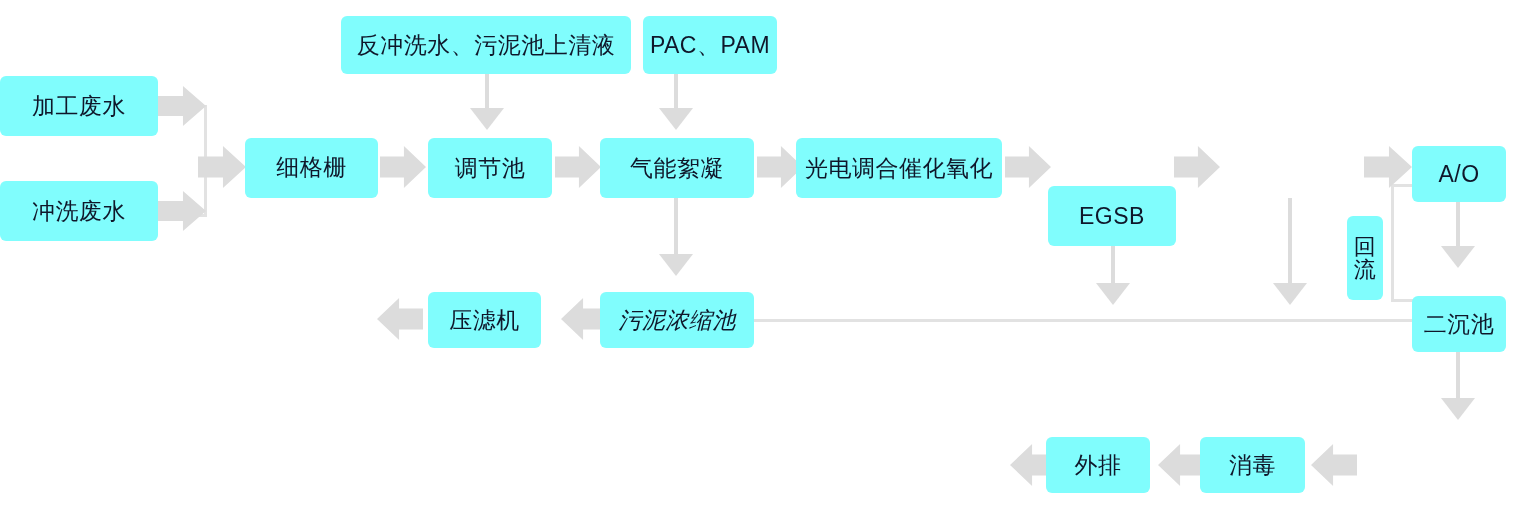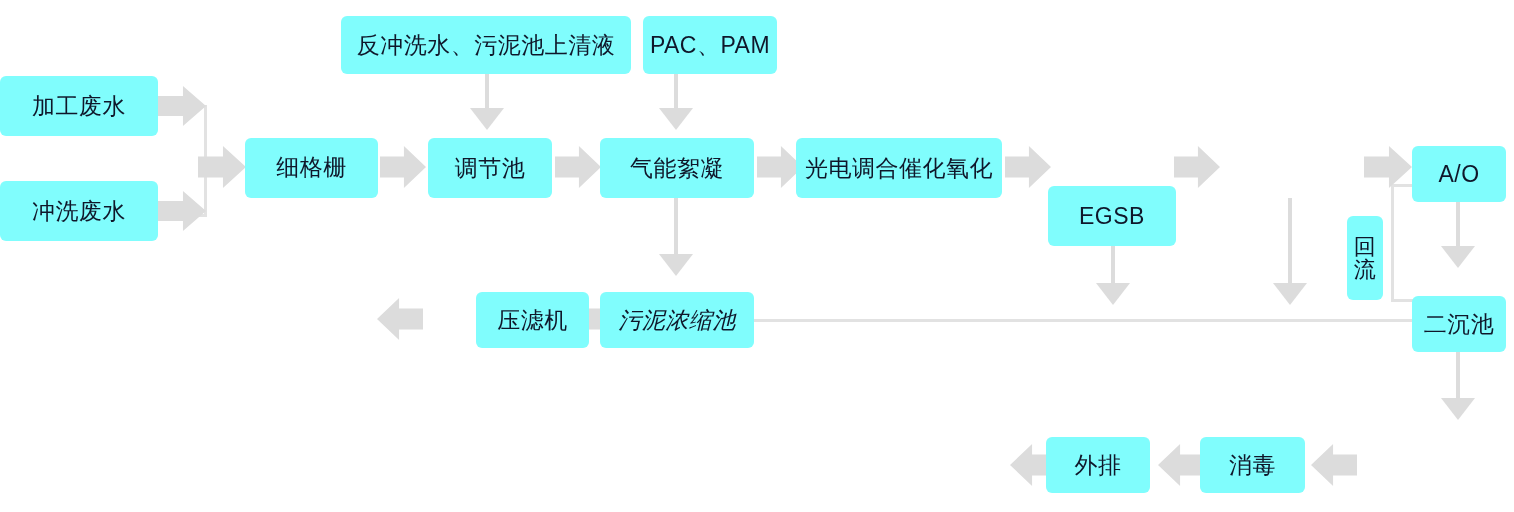--- a/index.html
+++ b/index.html
@@ -149,21 +149,21 @@
 
 
   <div class="node" style="left:1412px; top:146px; width:94px; height:56px;">A/O</div>
 
   <div class="node vert" style="left:1347px; top:216px; width:36px; height:84px;">回流</div>
 
   <div class="node" style="left:1412px; top:296px; width:94px; height:56px;">二沉池</div>
 
   <div class="node" style="left:600px; top:292px; width:154px; height:56px;font-style:italic;">污泥浓缩池</div>
 
-  <div class="node" style="left:428px; top:292px; width:113px; height:56px;margin-left:48px;">压滤机</div>
+  <div class="node" style="left:428px; top:292px; width:113px; height:56px;">压滤机</div>
 
 
 
   <div class="node" style="left:1200px; top:437px; width:105px; height:56px;">消毒</div>
 
   <div class="node" style="left:1046px; top:437px; width:104px; height:56px;">外排</div>
 
 </div>
 
 </body></html>

